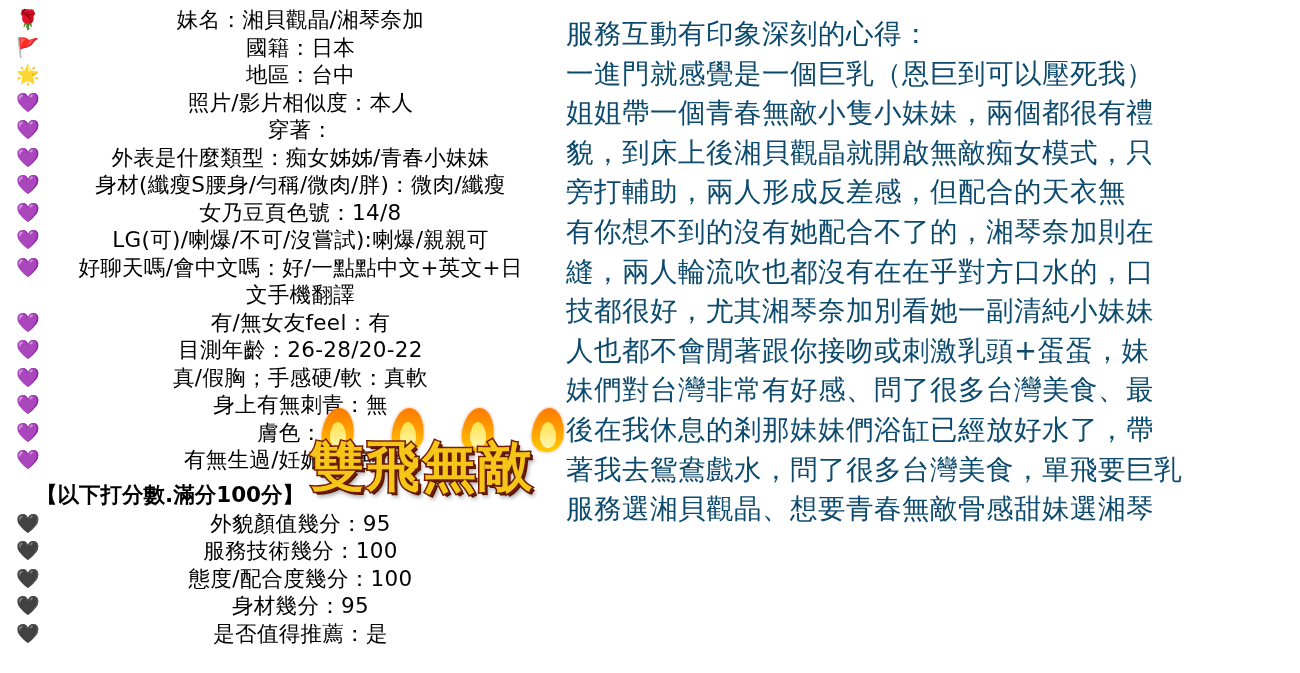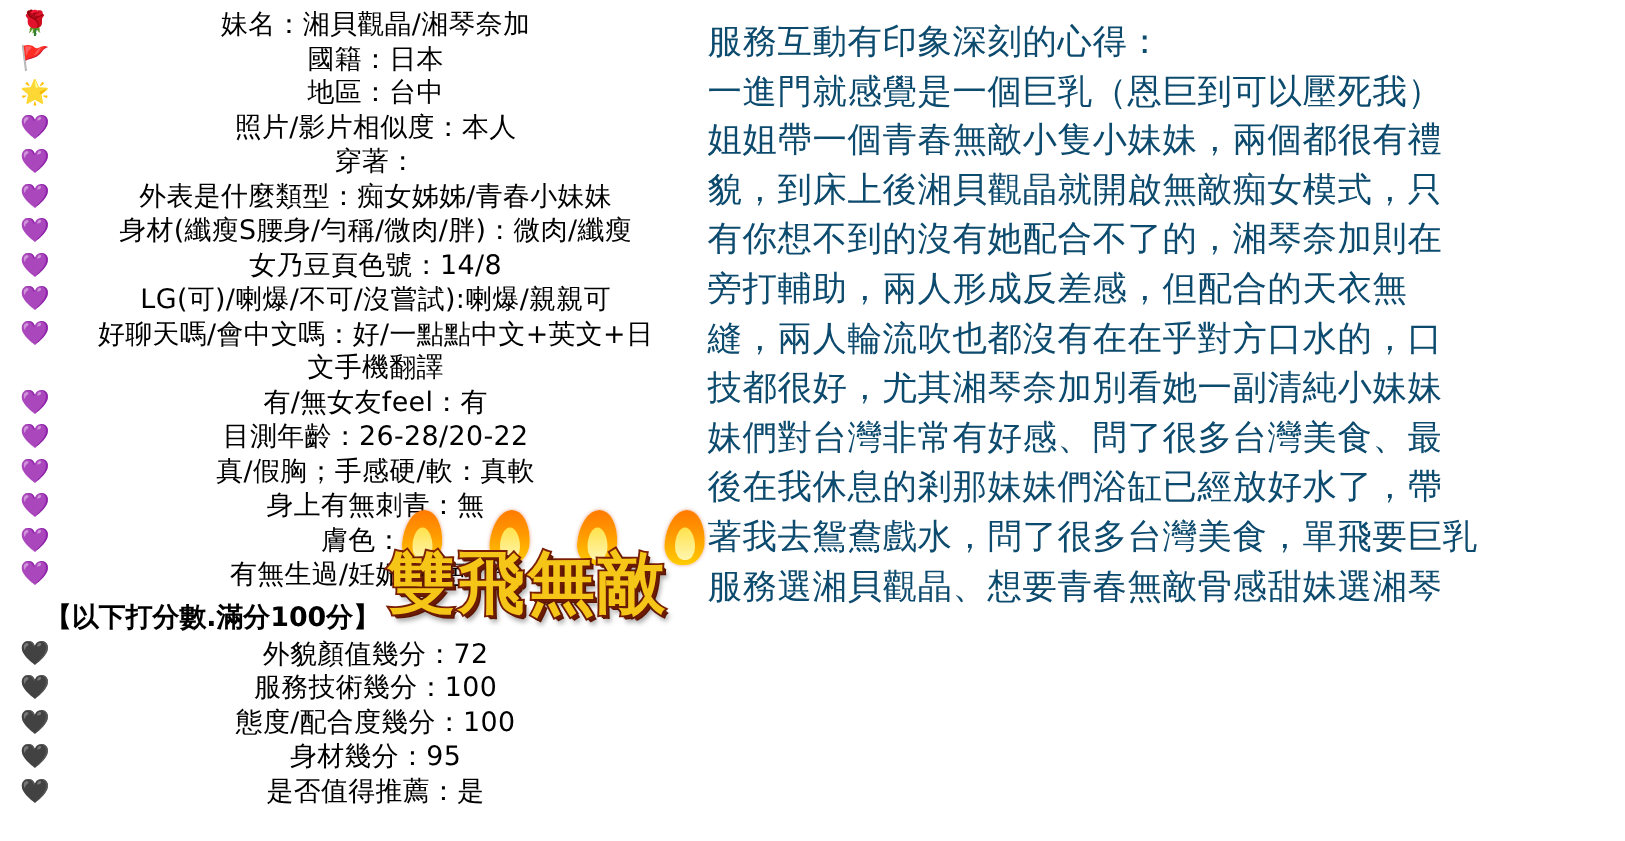--- a/index.html
+++ b/index.html
@@ -226,21 +226,21 @@
         </div>
         <div class="line">
           <span class="bullet heart">💜</span>
           <span class="txt">有無生過/妊娠紋/疤：無</span>
         </div>
       </div>
     <div class="score-header">【以下打分數.滿分100分】</div>
     <div id="score-list">
         <div class="line">
           <span class="bullet heart-black">🖤</span>
-          <span class="txt">外貌顏值幾分：72</span>
+          <span class="txt">外貌顏值幾分：95</span>
         </div>
         <div class="line">
           <span class="bullet heart-black">🖤</span>
           <span class="txt">服務技術幾分：100</span>
         </div>
         <div class="line">
           <span class="bullet heart-black">🖤</span>
           <span class="txt">態度/配合度幾分：100</span>
         </div>
         <div class="line">
@@ -275,24 +275,25 @@
       </div>
     <div class="stamp-text">雙飛無敵</div>
   </div>
 
   <div class="right-col">
     <div id="review-body">
         <div class="r-line">服務互動有印象深刻的心得：</div>
         <div class="r-line">一進門就感覺是一個巨乳（恩巨到可以壓死我）</div>
         <div class="r-line">姐姐帶一個青春無敵小隻小妹妹，兩個都很有禮</div>
         <div class="r-line">貌，到床上後湘貝觀晶就開啟無敵痴女模式，只</div>
+        <div class="r-line">旁打輔助，兩人形成反差感，但配合的天衣無</div>
         <div class="r-line">有你想不到的沒有她配合不了的，湘琴奈加則在</div>
-        <div class="r-line">旁打輔助，兩人形成反差感，但配合的天衣無</div>
         <div class="r-line">縫，兩人輪流吹也都沒有在在乎對方口水的，口</div>
         <div class="r-line">技都很好，尤其湘琴奈加別看她一副清純小妹妹</div>
+        <div class="r-line">人也都不會閒著跟你接吻或刺激乳頭+蛋蛋，妹</div>
         <div class="r-line">妹們對台灣非常有好感、問了很多台灣美食、最</div>
         <div class="r-line">後在我休息的剎那妹妹們浴缸已經放好水了，帶</div>
         <div class="r-line">著我去鴛鴦戲水，問了很多台灣美食，單飛要巨乳</div>
         <div class="r-line">服務選湘貝觀晶、想要青春無敵骨感甜妹選湘琴</div>
       </div>
   </div>
 
 </div>
 
 </body></html>

